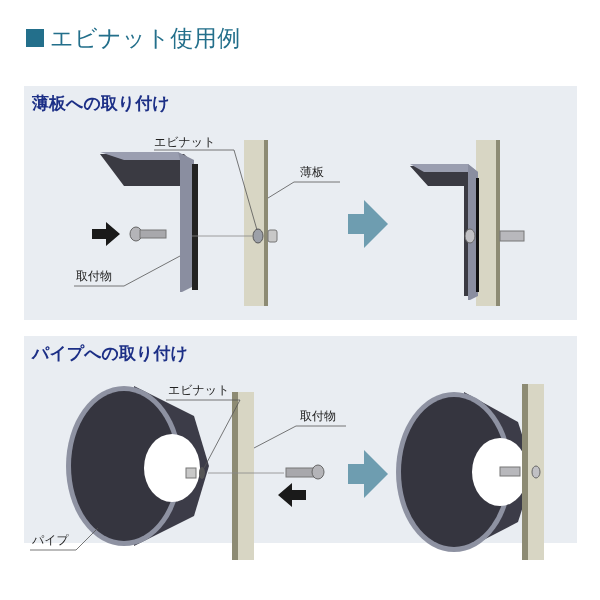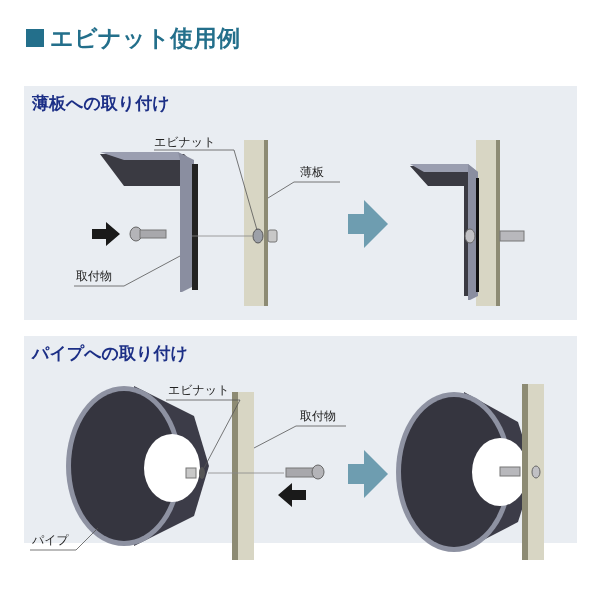--- a/index.html
+++ b/index.html
@@ -1,19 +1,19 @@
 <!DOCTYPE html>
 <html><head>
 <meta charset="utf-8">
 <style>
   html,body{margin:0;padding:0;background:#ffffff;}
   body{width:600px;height:600px;position:relative;overflow:hidden;font-family:"DejaVu Sans",sans-serif;}
   .title{position:absolute;left:26px;top:20px;height:36px;display:flex;align-items:center;}
   .title .sq{width:18px;height:18px;background:#236f8b;margin-right:6px;}
-  .title .txt{font-size:23px;font-weight:bold;color:#236f8b;letter-spacing:0.5px;}
+  .title .txt{font-size:23px;font-weight:normal;color:#236f8b;letter-spacing:0.5px;}
   .panel{position:absolute;left:24px;width:553px;background:#e9edf2;}
   .panel-title{position:absolute;left:8px;top:6px;font-size:17px;font-weight:bold;color:#1c2f86;}
   svg{position:absolute;left:0;top:0;}
   .lbl{font-family:"DejaVu Sans",sans-serif;font-size:12px;fill:#222;}
 </style>
 </head>
 <body>
 
 <div class="title">
   <div class="sq"></div>

